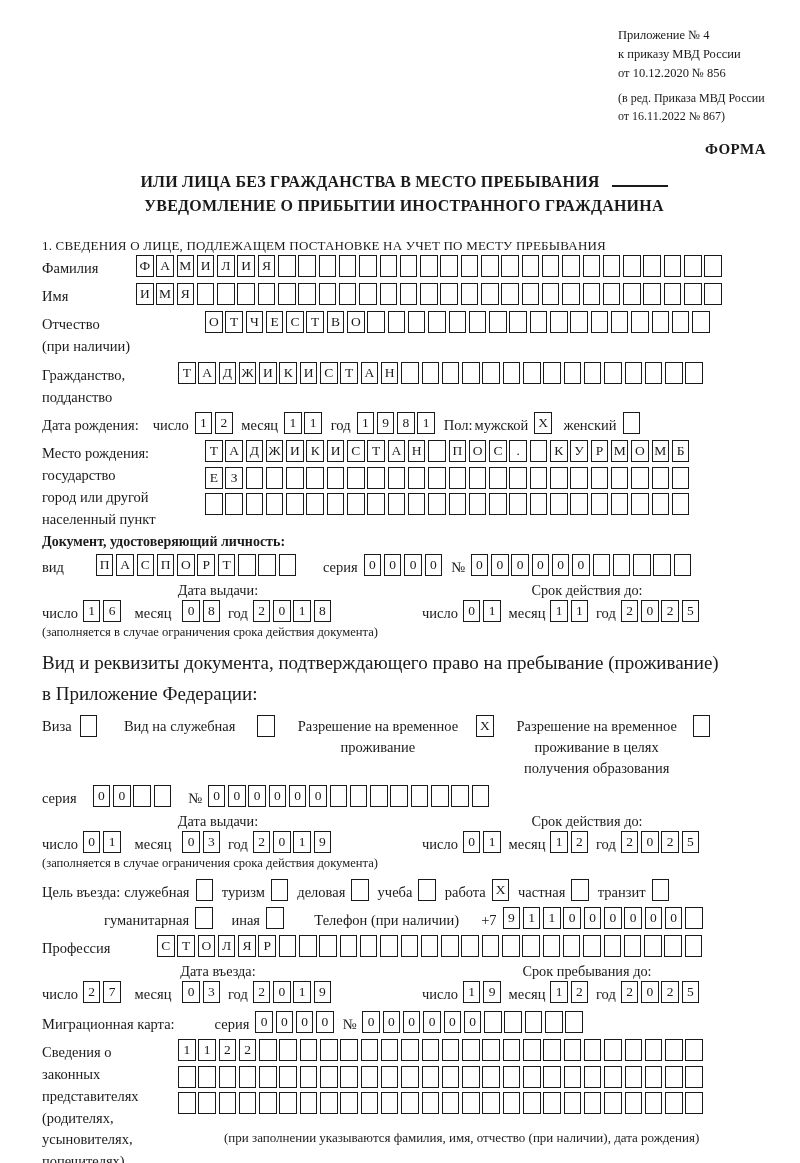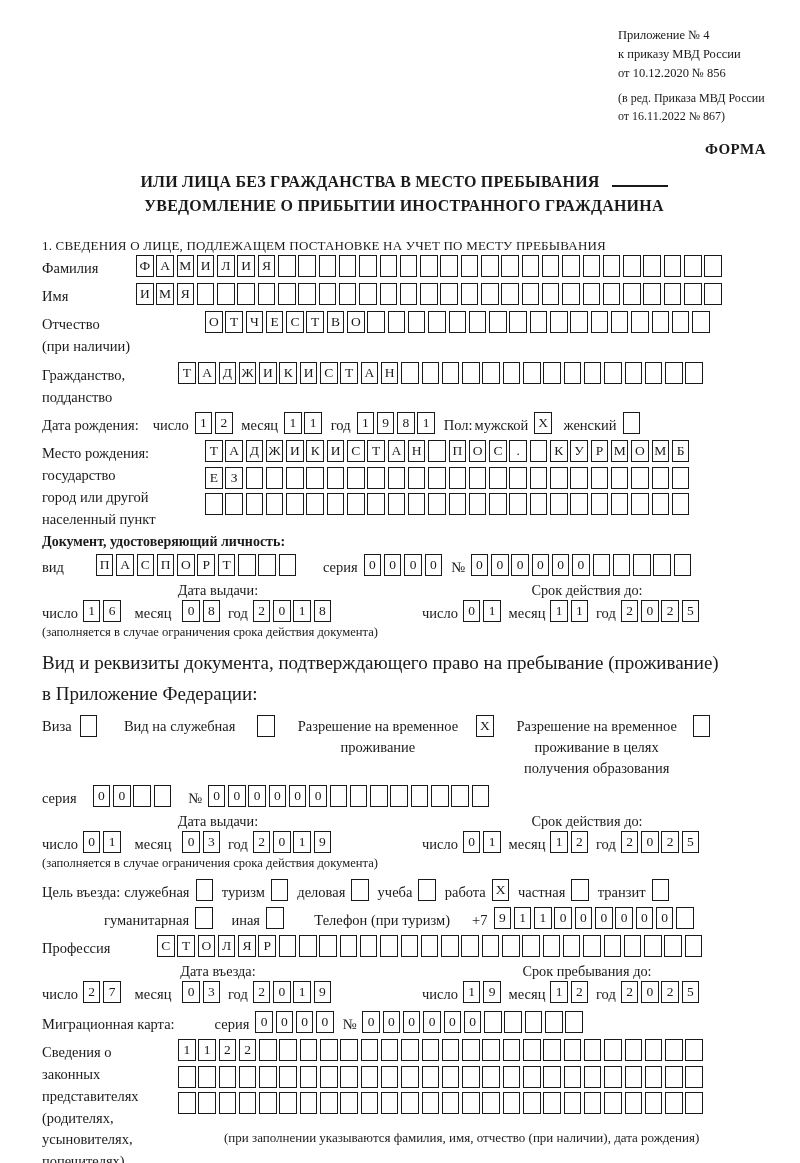--- a/index.html
+++ b/index.html
@@ -549,21 +549,21 @@
 
   <div class="row indent90">
     <span class="lbl">гуманитарная</span>
     <span class="cells">
         <span class="cell"></span>
       </span>
     <span class="lbl" style="margin-left:10px;">иная</span>
     <span class="cells">
         <span class="cell"></span>
       </span>
-    <span class="lbl" style="margin-left:22px;">Телефон (при туризм)</span>
+    <span class="lbl" style="margin-left:22px;">Телефон (при наличии)</span>
     <span class="lbl" style="margin-left:16px;">+7</span>
     <span class="cells">
         <span class="cell">9</span>
         <span class="cell">1</span>
         <span class="cell">1</span>
         <span class="cell">0</span>
         <span class="cell">0</span>
         <span class="cell">0</span>
         <span class="cell">0</span>
         <span class="cell">0</span>

